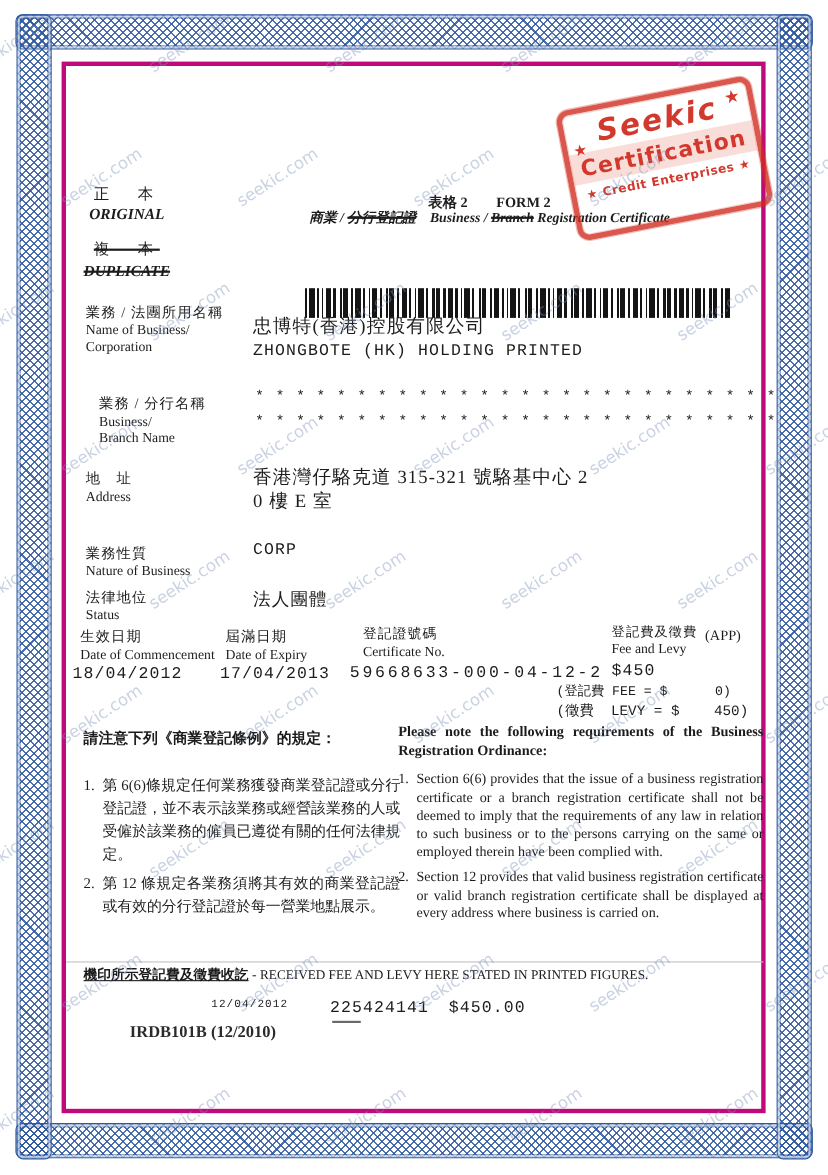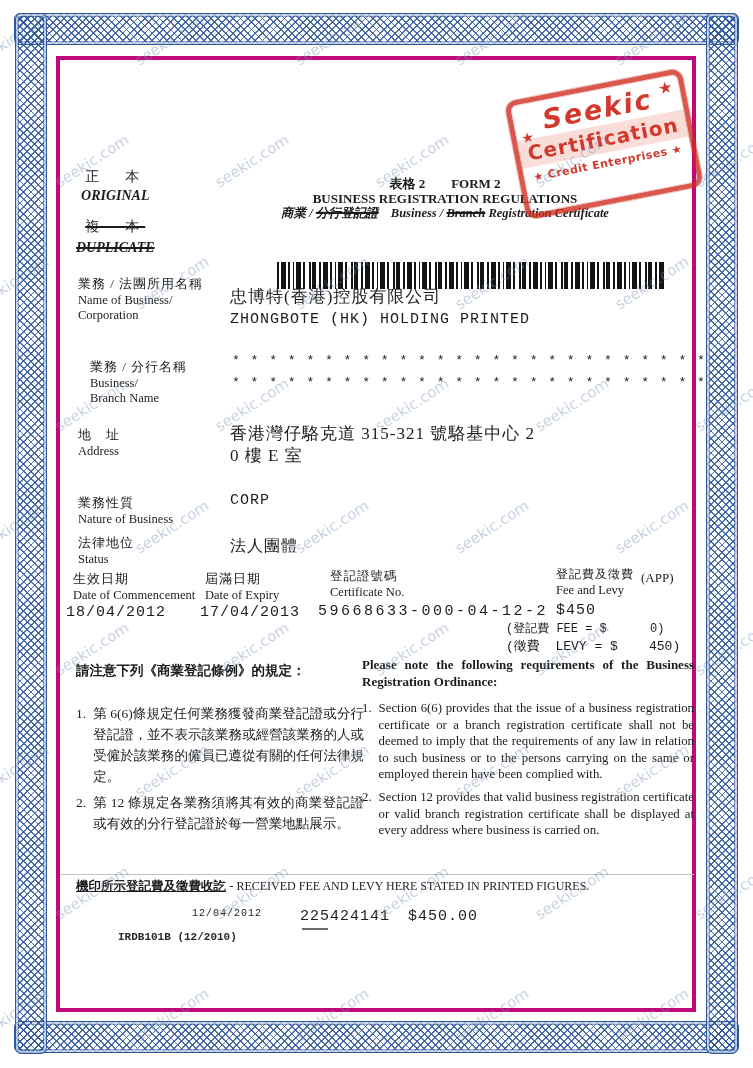--- a/index.html
+++ b/index.html
@@ -91,21 +91,20 @@
 
   <div class="abs copyblock" style="left:76px;top:168px;text-align:center;">
     <div style="font-size:14px;letter-spacing:6px;">正　本</div>
     <div class="ital" style="font-size:14px;">ORIGINAL</div>
     <div class="struck" style="font-size:14px;letter-spacing:6px;margin-top:14px;">複　本</div>
     <div class="ital struck" style="font-size:14px;margin-top:4px;">DUPLICATE</div>
   </div>
 
   <div class="abs hdrblock" style="left:250px;top:176px;width:390px;">
     <div class="b">表格 2　　FORM 2</div>
-    <div class="b">BUSINESS REGISTRATION REGULATIONS</div>
     <div class="ital" style="font-size:12.5px;">
       <span>商業 / </span><span class="struck">分行登記證</span><span>　Business / </span><span class="struck">Branch</span><span> Registration Certificate</span>
     </div>
   </div>
 
   <div class="barcode"></div>
 
   <div class="abs" style="left:78px;top:275px;">
     <div class="lab-zh">業務 / 法團所用名稱</div>
     <div class="lab-en">Name of Business/</div>
@@ -190,21 +189,21 @@
 
   <div class="thin-line"></div>
   <div class="abs" style="left:76px;top:878px;font-size:12.5px;">
     <span style="font-weight:bold;text-decoration:underline;">機印所示登記費及徵費收訖</span><span> -  </span><span style="font-size:12px;">RECEIVED FEE AND LEVY HERE STATED IN PRINTED FIGURES.</span>
   </div>
 
   <div class="abs mono" style="left:192px;top:908px;font-size:10px;letter-spacing:1px;">12/04/2012</div>
   <div class="abs mono" style="left:300px;top:908px;font-size:15px;letter-spacing:1px;">225424141</div>
   <div class="abs mono" style="left:408px;top:908px;font-size:15px;letter-spacing:1px;">$450.00</div>
   <div class="abs" style="left:302px;top:928px;width:26px;height:2px;background:#6a6a6a;"></div>
-  <div class="abs" style="left:82px;top:931px;font-family:Liberation Mono, monospace;font-size:11px;font-weight:bold;color:#2b2b2b;padding-left:36px;">IRDB101B (12/2010)</div>
+  <div class="abs" style="left:82px;top:931px;font-family:Liberation Serif, serif;font-size:15px;font-weight:bold;color:#2b2b2b;padding-left:36px;">IRDB101B (12/2010)</div>
 </div>
 
 <div class="stamp">
   <span class="star" style="left:5px;top:26px;">★</span>
   <span class="star" style="right:7px;top:2px;font-size:16px;">★</span>
   <div class="l1">Seekic</div>
   <div class="l2">Certification</div>
   <div class="l3">
     <span>★</span>
     <span>Credit Enterprises</span>

